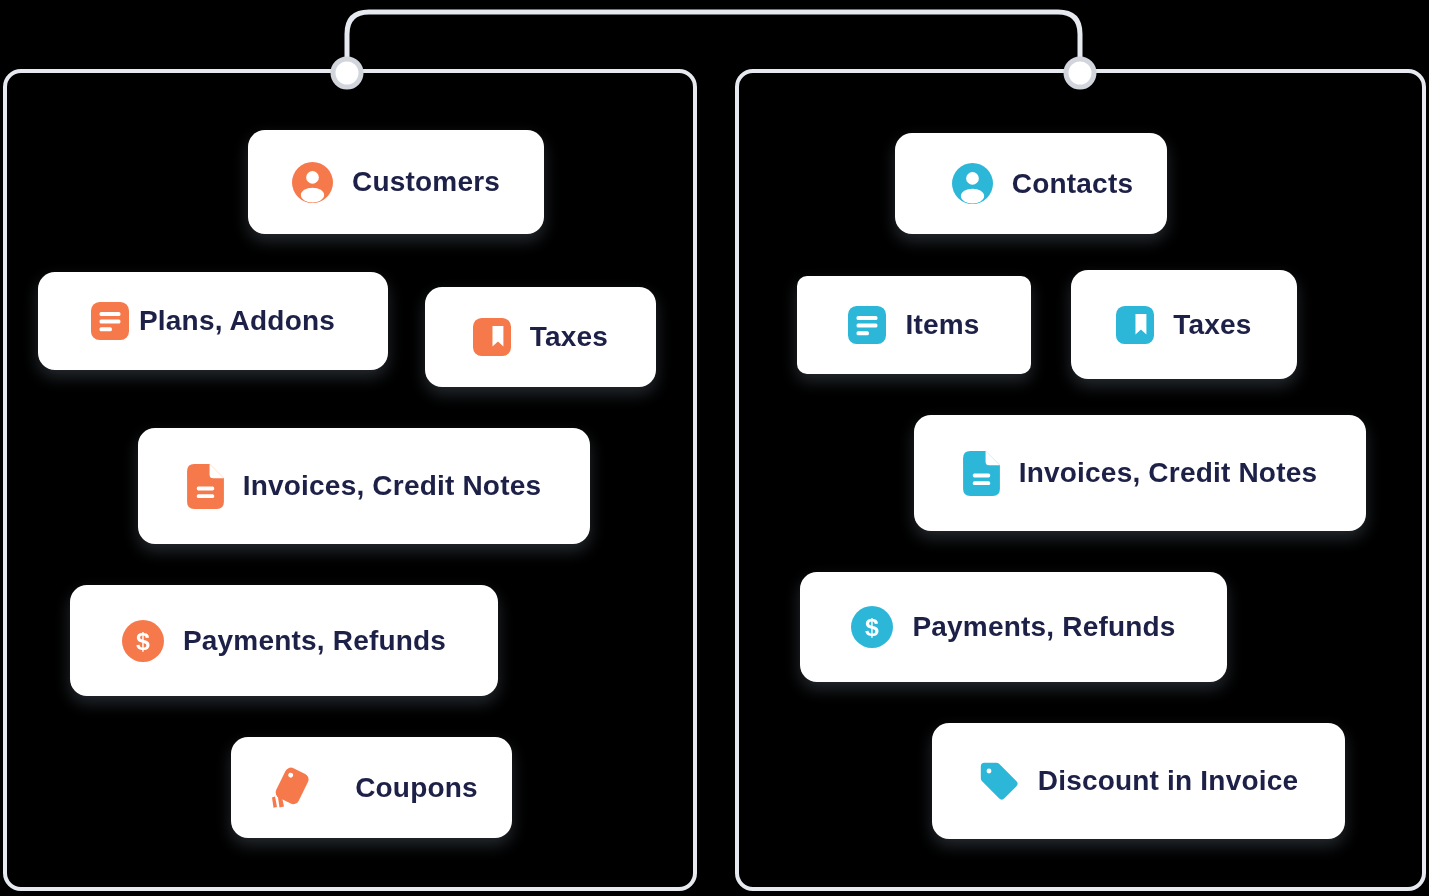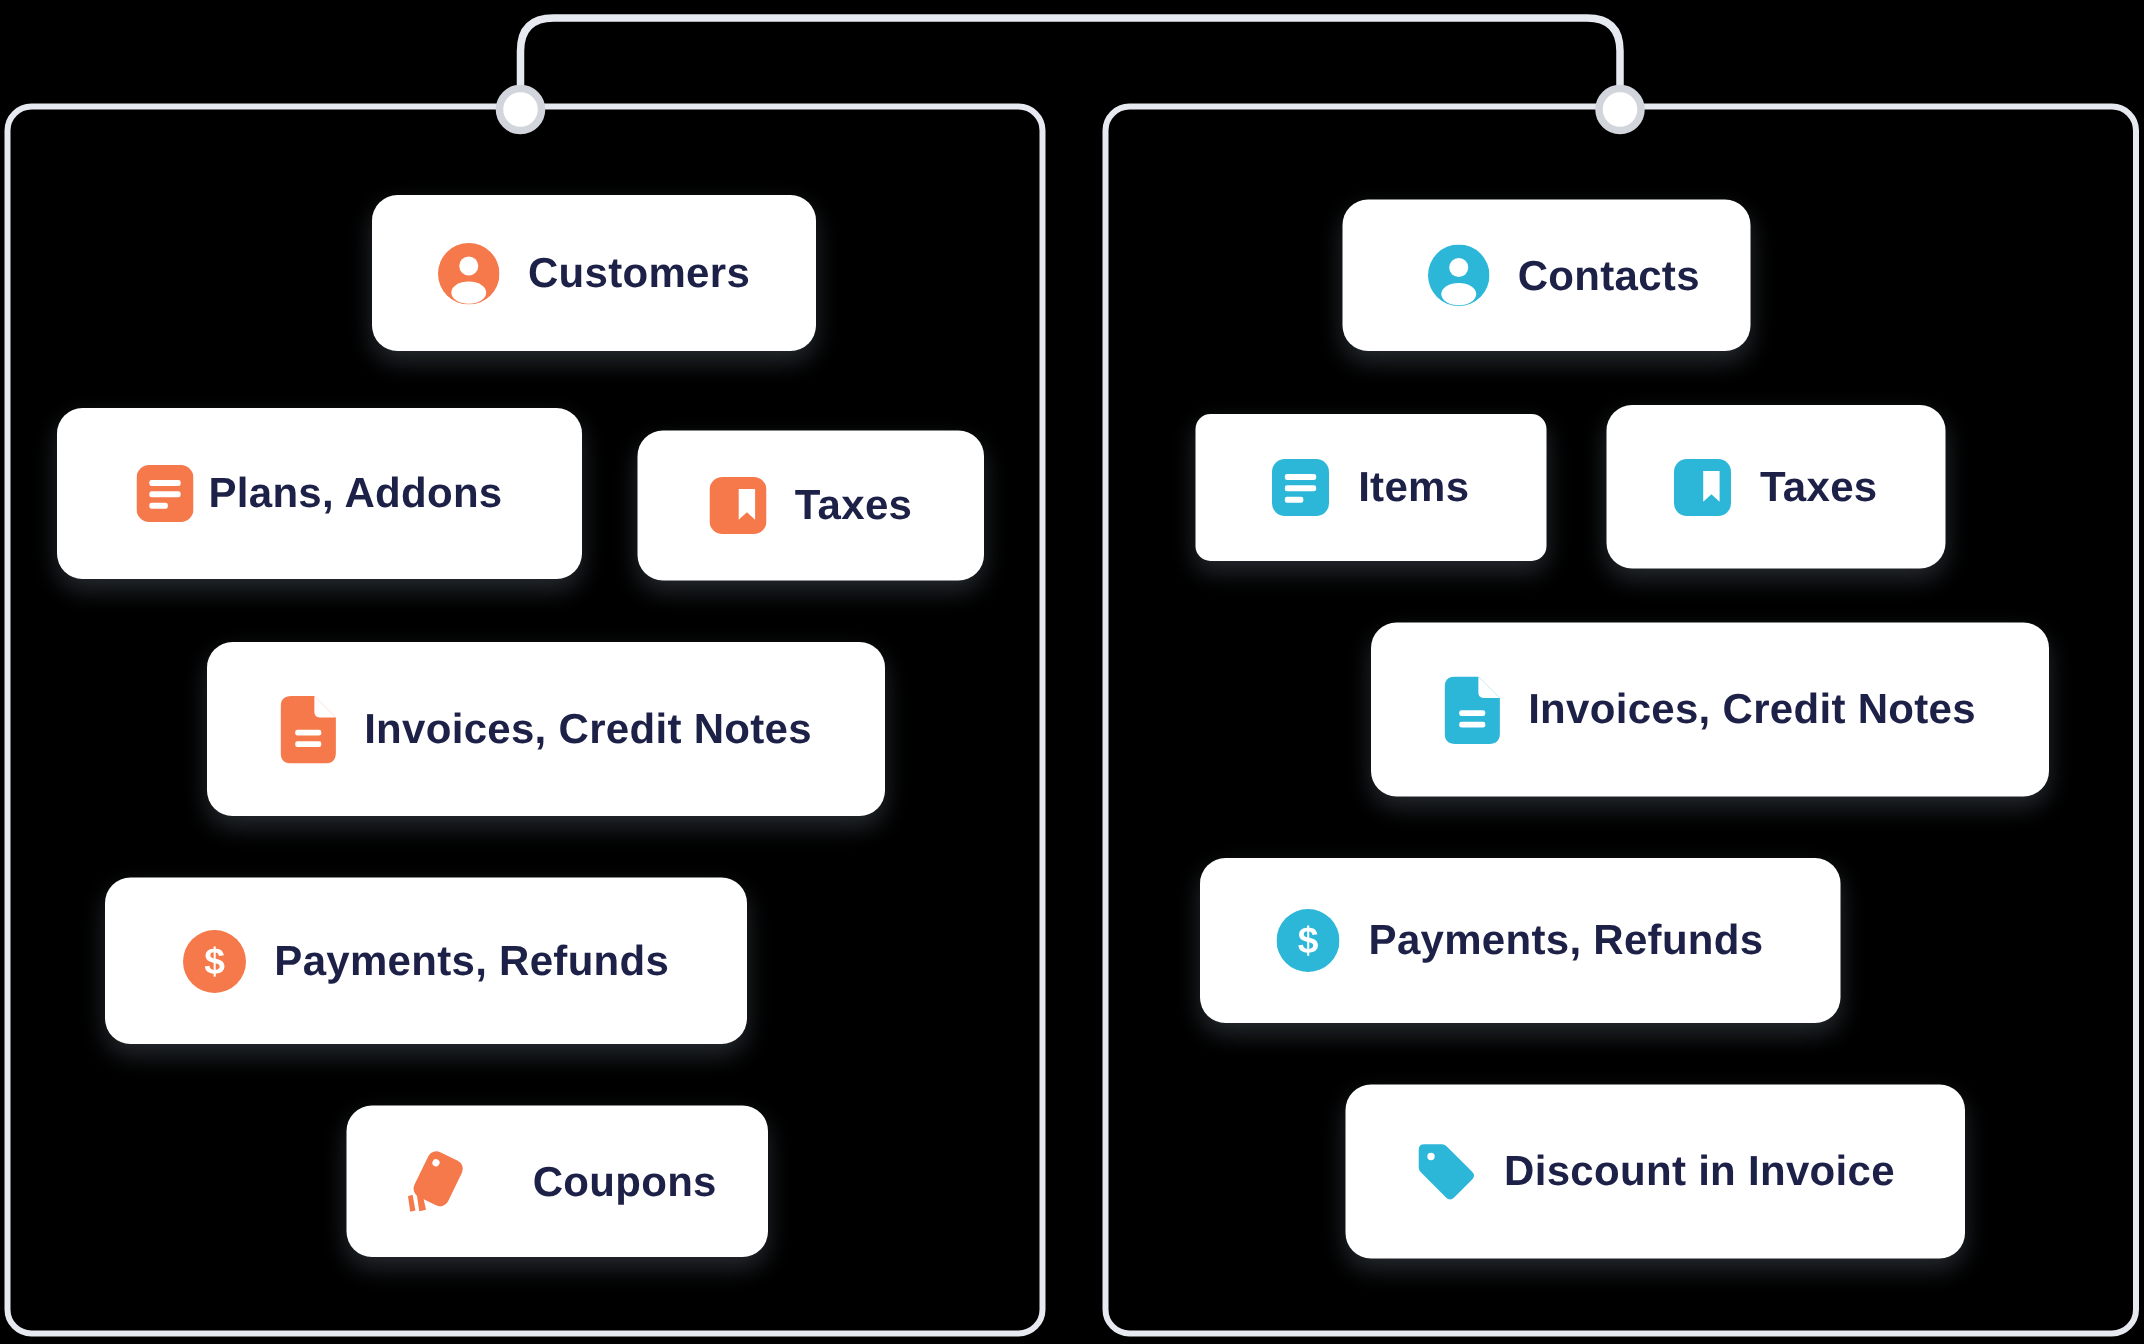--- a/index.html
+++ b/index.html
@@ -52,33 +52,33 @@
     font-weight: 600;
     letter-spacing: 0.2px;
     white-space: nowrap;
   }
   .icon { display: inline-flex; line-height: 0; }
   .icon.orange { color: #F5794A; }
   .icon.cyan   { color: #2CB7D9; }
 
   
   .c-customers  { left: 216px; top: 130px; width: 296px; height: 104px; margin-left: 32px; }
-  .c-plans      { left: 38px;  top: 272px; width: 350px; height: 114px; gap: 10px; }
+  .c-plans      { left: 38px;  top: 272px; width: 350px; height: 98px; gap: 10px; }
   .c-taxes-l    { left: 425px; top: 287px; width: 231px; height: 100px; }
   .c-invoices-l { left: 138px; top: 428px; width: 452px; height: 116px; }
   .c-payments-l { left: 70px;  top: 585px; width: 428px; height: 111px; }
   .c-coupons    { left: 231px; top: 737px; width: 281px; height: 101px; gap: 44px; }
 
   
   .c-contacts   { left: 895px;  top: 133px; width: 272px; height: 101px; padding-left: 23px; }
   .c-items      { left: 797px;  top: 276px; width: 234px; height: 98px; border-radius: 10px;  }
   .c-taxes-r    { left: 1071px; top: 270px; width: 226px; height: 109px; }
   .c-invoices-r { left: 914px;  top: 415px; width: 452px; height: 116px; }
   .c-payments-r { left: 800px;  top: 572px; width: 427px; height: 110px; }
-  .c-discount   { left: 897px;  top: 723px; width: 413px; height: 116px; }
+  .c-discount   { left: 932px;  top: 723px; width: 413px; height: 116px; }
 </style>
 </head>
 <body>
 
 <div class="stage">
 
   <div class="panel panel-left"></div>
   <div class="panel panel-right"></div>
 
   <svg class="connector" width="1429" height="120" viewBox="0 0 1429 120">

